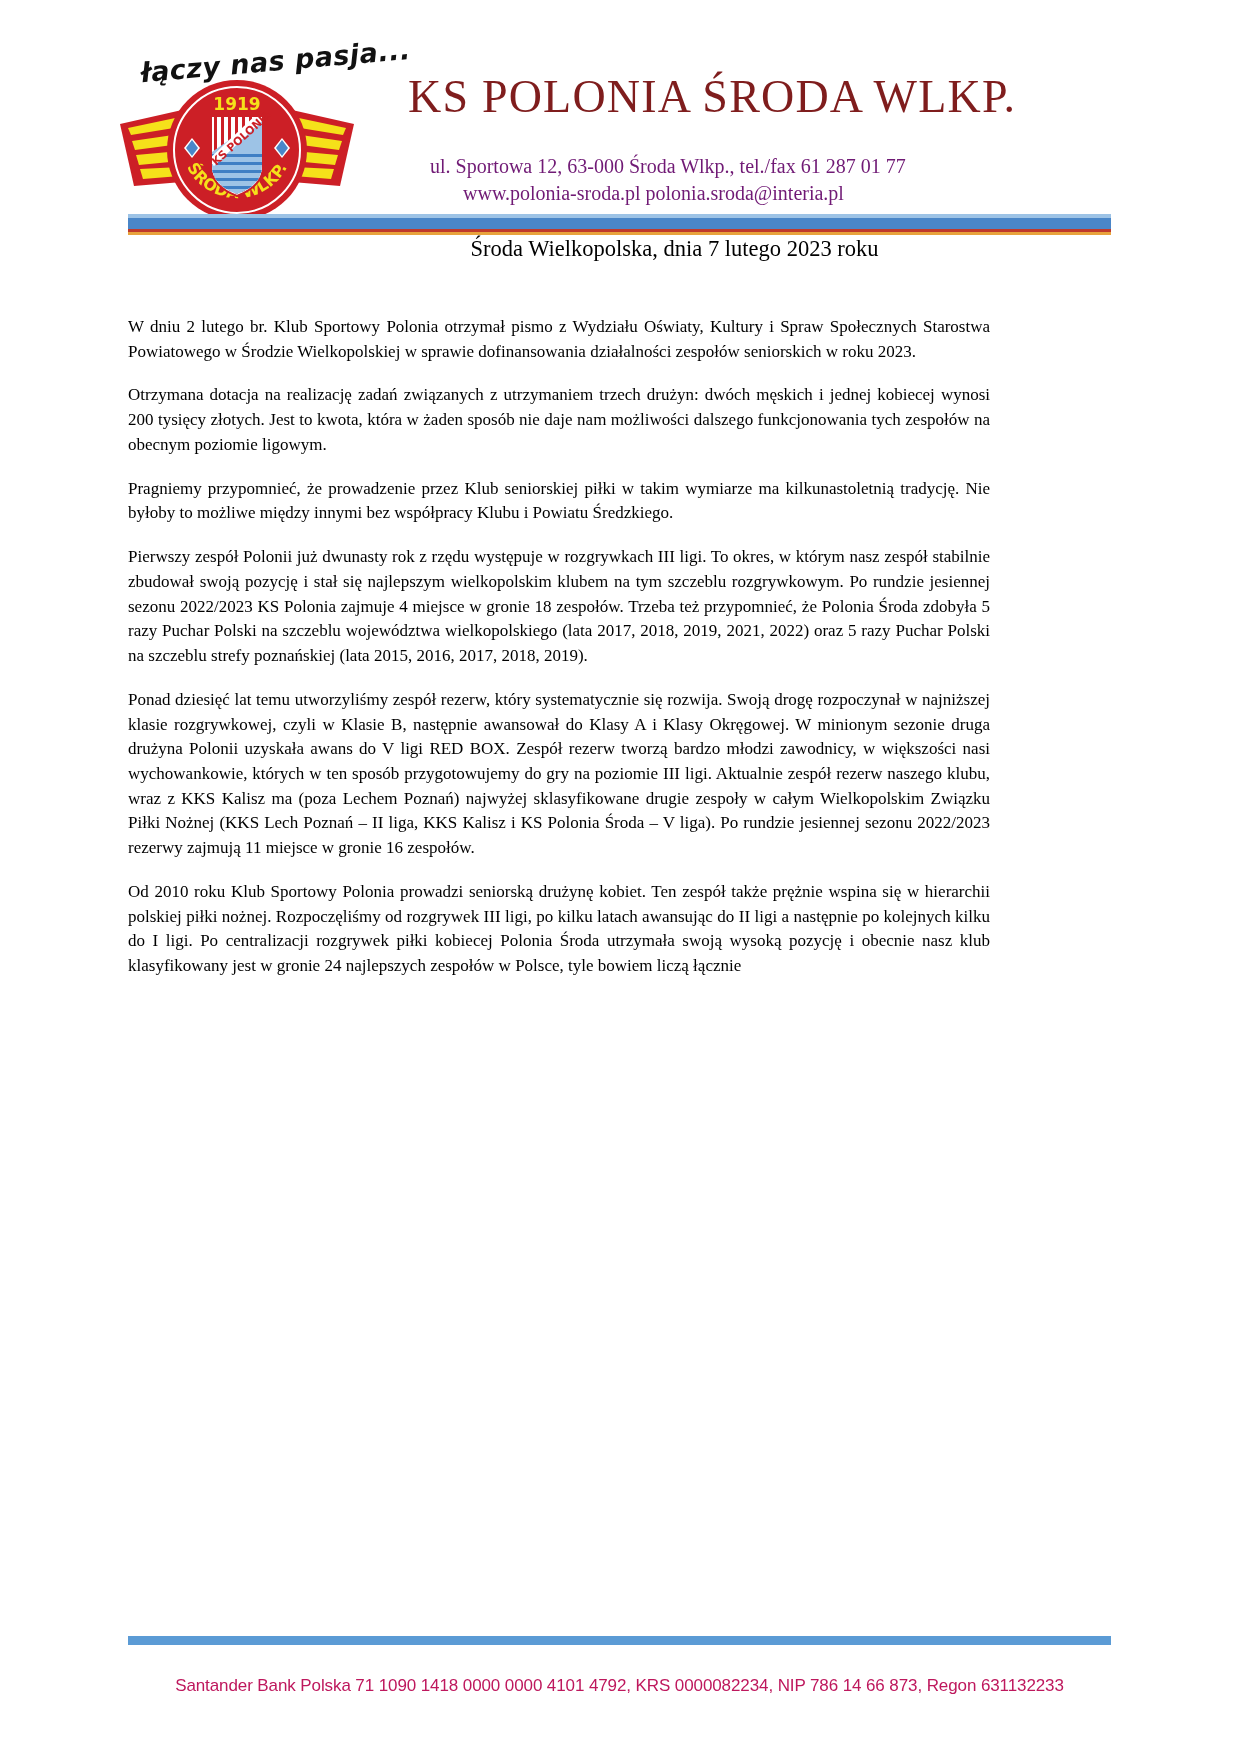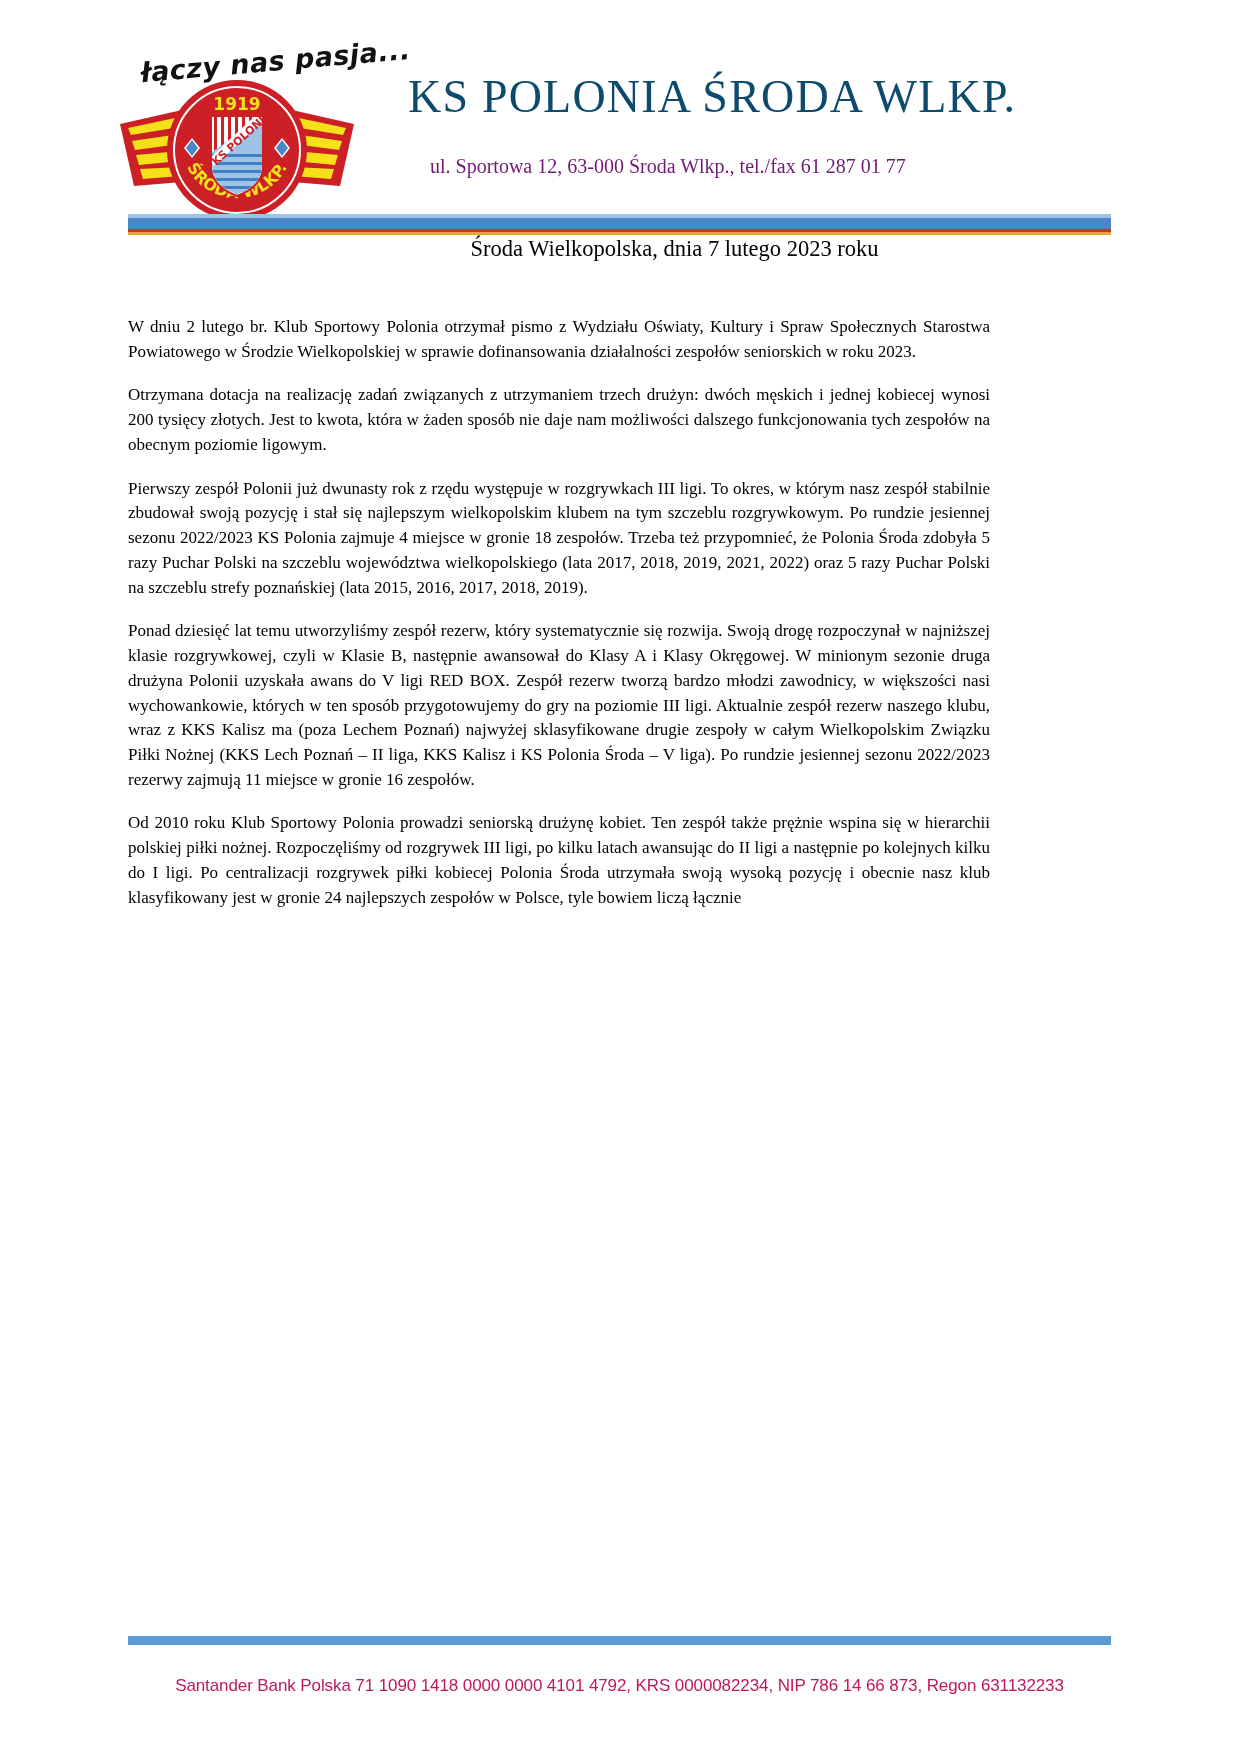--- a/index.html
+++ b/index.html
@@ -58,21 +58,21 @@
     height: 150px;
   }
 
   .club-name {
     position: absolute;
     left: 408px;
     top: 70px;
     font-family: "Liberation Serif", serif;
     font-size: 46px;
     letter-spacing: 1.2px;
-    color: #0c4a6e;
+    color: #7f1d1d;
     white-space: nowrap;
   }
   .addr-line {
     position: absolute;
     font-family: "Liberation Serif", serif;
     font-size: 20px;
     color: #701a75;
     white-space: nowrap;
   }
   .addr-1 { left: 430px; top: 155px; }
@@ -247,34 +247,36 @@
             </g>
             <path d="M96 86 L146 39 L152 45 L102 92 Z" fill="#ffffff"></path>
           </g>
           <text transform="translate(104,92) rotate(-42)" font-family="DejaVu Sans, sans-serif" font-size="11" font-weight="bold" fill="#cc1f26">KS POLONIA</text>
         </g>
       </svg>
     </div>
 
     <div class="club-name">KS POLONIA ŚRODA WLKP.</div>
     <div class="addr-line addr-1">ul. Sportowa 12, 63-000 Środa Wlkp., tel./fax 61 287 01 77</div>
+    <div class="addr-line addr-2">www.polonia-sroda.pl   polonia.sroda@interia.pl</div>
 
     <div class="rule-top"></div>
     <div class="rule-mid"></div>
     <div class="rule-low"></div>
     <div class="rule-low2"></div>
   </div>
 
   <div class="dateline">Środa Wielkopolska, dnia 7 lutego 2023 roku</div>
 
   <div class="content">
 
 
     <p class="para">W dniu 2 lutego br.  Klub Sportowy Polonia otrzymał pismo z Wydziału Oświaty, Kultury i Spraw Społecznych Starostwa Powiatowego w Środzie Wielkopolskiej w sprawie dofinansowania działalności zespołów seniorskich w roku 2023.</p>
     <p class="para">Otrzymana dotacja na realizację zadań związanych z utrzymaniem trzech drużyn: dwóch męskich i jednej kobiecej wynosi 200 tysięcy złotych. Jest to kwota, która w żaden sposób nie daje nam możliwości dalszego funkcjonowania tych zespołów na  obecnym poziomie ligowym.</p>
+    <p class="para">Pragniemy przypomnieć, że prowadzenie przez Klub seniorskiej piłki w takim wymiarze ma kilkunastoletnią tradycję. Nie byłoby to możliwe między innymi bez współpracy Klubu i Powiatu Średzkiego.</p>
     <p class="para">Pierwszy zespół Polonii już dwunasty rok z rzędu występuje w rozgrywkach III ligi. To okres, w którym nasz zespół stabilnie zbudował swoją pozycję i stał się najlepszym wielkopolskim klubem na tym szczeblu rozgrywkowym. Po rundzie jesiennej sezonu 2022/2023 KS Polonia zajmuje 4 miejsce w gronie 18 zespołów. Trzeba też przypomnieć, że Polonia Środa zdobyła 5 razy Puchar Polski na szczeblu województwa wielkopolskiego (lata 2017, 2018, 2019, 2021, 2022) oraz 5 razy Puchar Polski na szczeblu strefy poznańskiej (lata 2015, 2016, 2017, 2018, 2019).</p>
     <p class="para">Ponad dziesięć lat temu utworzyliśmy zespół rezerw, który systematycznie się rozwija. Swoją drogę rozpoczynał w najniższej klasie rozgrywkowej, czyli w Klasie B, następnie awansował do Klasy A i Klasy Okręgowej. W minionym sezonie druga drużyna Polonii uzyskała awans do V ligi RED BOX. Zespół rezerw tworzą bardzo młodzi zawodnicy, w większości nasi wychowankowie, których w ten sposób przygotowujemy do gry na poziomie III ligi. Aktualnie zespół rezerw naszego klubu, wraz z KKS Kalisz ma (poza Lechem Poznań) najwyżej sklasyfikowane drugie zespoły w całym Wielkopolskim Związku Piłki Nożnej (KKS Lech Poznań – II liga, KKS Kalisz i KS Polonia Środa – V liga). Po rundzie jesiennej sezonu 2022/2023 rezerwy zajmują 11 miejsce w gronie 16 zespołów.</p>
     <p class="para">Od 2010 roku Klub Sportowy Polonia prowadzi  seniorską drużynę kobiet. Ten zespół także prężnie wspina się w hierarchii polskiej piłki nożnej. Rozpoczęliśmy od rozgrywek III ligi, po kilku latach awansując do II ligi a następnie po kolejnych kilku do I ligi. Po centralizacji rozgrywek piłki kobiecej Polonia Środa utrzymała swoją wysoką pozycję i obecnie nasz klub klasyfikowany jest w gronie 24 najlepszych zespołów w Polsce, tyle bowiem liczą łącznie</p>
   </div>
 
   <div class="footer-rule"></div>
   <div class="footer-text">Santander Bank Polska 71 1090 1418 0000 0000 4101 4792, KRS 0000082234, NIP 786 14 66 873, Regon 631132233</div>
 
 </div>
 

